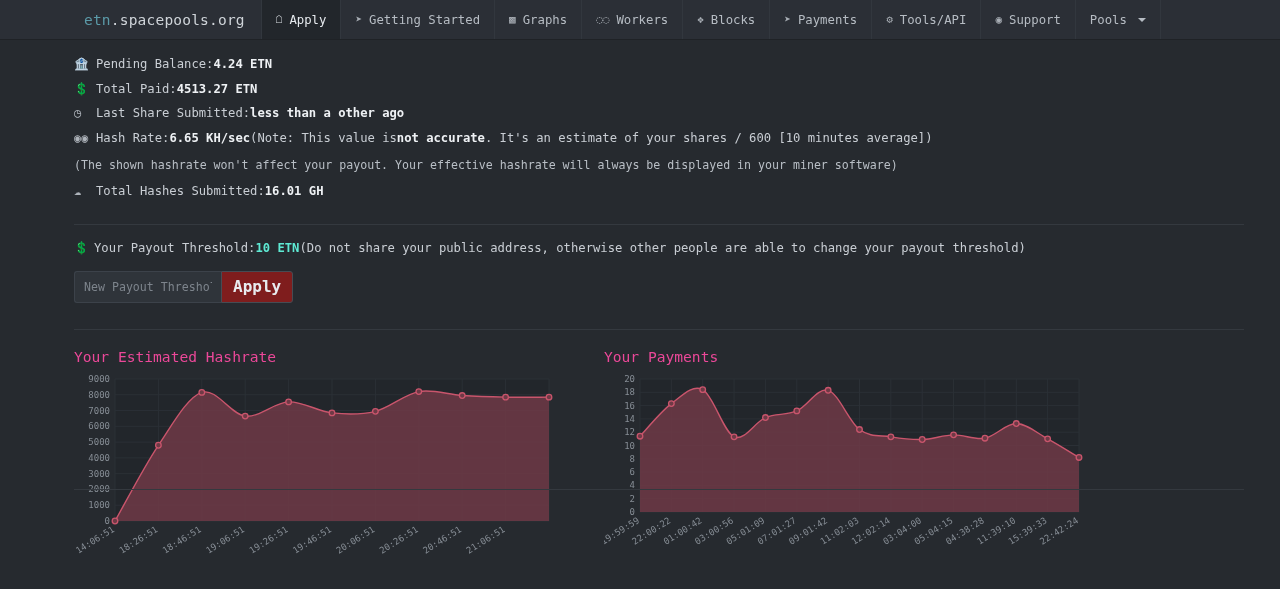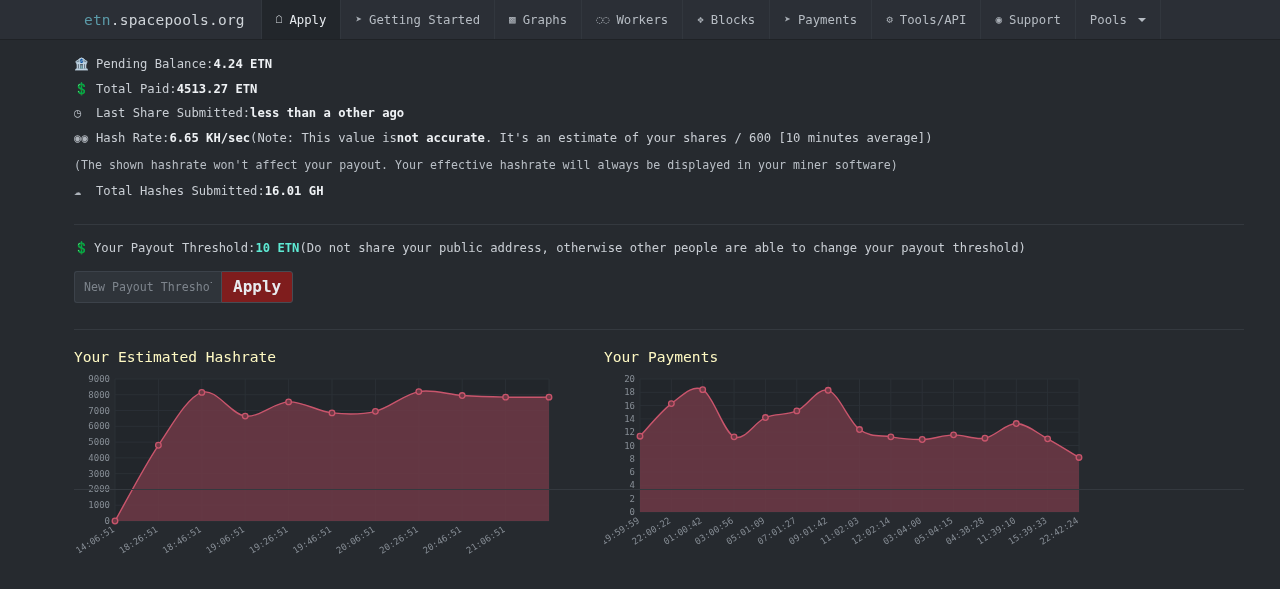--- a/index.html
+++ b/index.html
@@ -85,21 +85,21 @@
   .apply-btn{
     height:32px; padding:0 11px;
     background:#7f1d1d; border:1px solid #464c54;
     color:#e8ebee; font-family:inherit; font-size:16px; font-weight:bold;
     cursor:pointer; border-radius:0 3px 3px 0;text-align:right;
   }
   
   .charts{ display:flex; padding:18px 0 0 0; }
   .chart-box{ width:640px; padding:0 36px 0 74px; position:relative; }
   .chart-box.right{ padding-left:670px; width:640px; }
-  .chart-title{ font-size:14.6px; color:#fef9c3; margin:0 0 4px 0; font-weight:normal; }
+  .chart-title{ font-size:14.6px; color:#ec4899; margin:0 0 4px 0; font-weight:normal; }
   .chart-area{ position:relative; height:200px; }
   .legend{
     position:absolute; left:0; right:0; top:24px;
     display:flex; justify-content:center; align-items:center; gap:7px;
     font-size:11px; color:#9aa1a9;
   }
   .legend .swatch{
     width:30px; height:11px;
     background:#6e3a46; border:1px solid #c9556c;
   }

